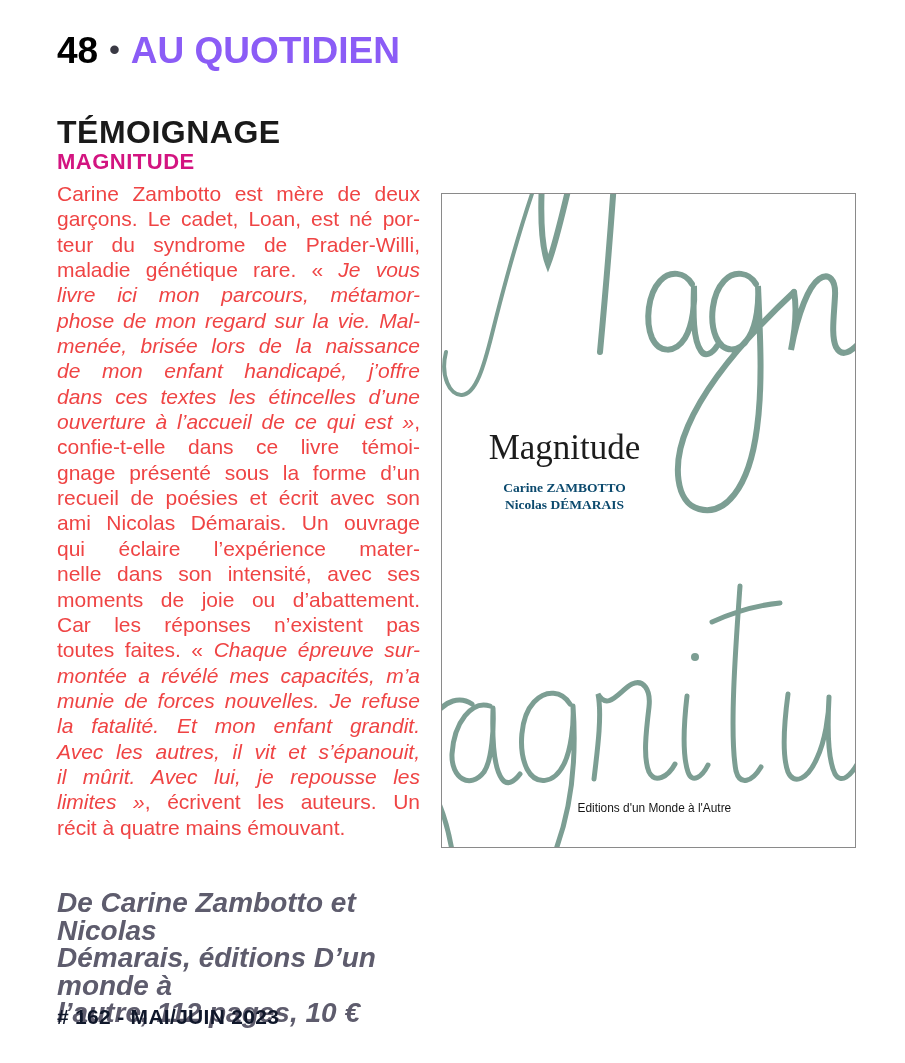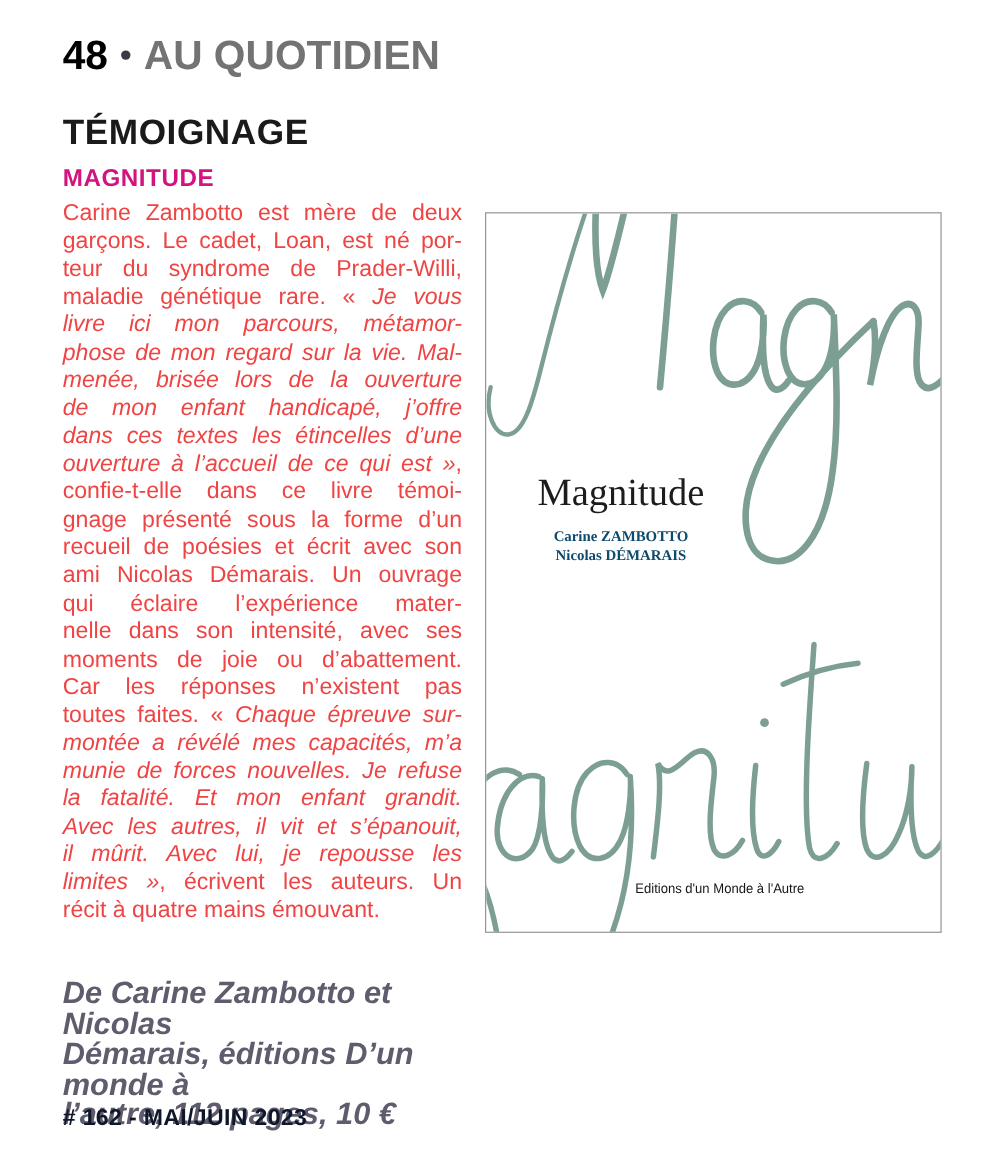--- a/index.html
+++ b/index.html
@@ -4,23 +4,23 @@
 <style>
   html,body{margin:0;padding:0;background:#ffffff;}
   body{width:905px;height:1063px;position:relative;overflow:hidden;
        font-family:"Liberation Sans", sans-serif;color:#1d1d1b;}
 
   
   .header{position:absolute;left:57px;top:30px;font-size:37px;font-weight:700;
           letter-spacing:0px;white-space:nowrap;}
   .header .num{color:#000000;}
   .header .dot{color:#3a3944;font-size:30px;vertical-align:3px;margin:0 11px;}
-  .header .section{color:#737373;}
+  .header .section{color:#8b5cf6;}
 
-  .kicker{position:absolute;left:57px;top:102px;font-size:32px;font-weight:800;
+  .kicker{position:absolute;left:57px;top:114px;font-size:32px;font-weight:800;
           color:#1a1a1a;letter-spacing:0.5px;}
   .article-title{position:absolute;left:57px;top:149px;font-size:22px;font-weight:800;
           color:#d31480;letter-spacing:0.5px;}
 
   .article-body{position:absolute;left:57px;top:181px;width:363px;
           font-size:21px;line-height:25.35px;color:#ef4444;}
   .body-line{text-align:justify;text-align-last:justify;white-space:nowrap;}
   .body-line.last{text-align-last:left;}
   .it{font-style:italic;}
 
@@ -61,21 +61,21 @@
 <div class="kicker">TÉMOIGNAGE</div>
 <div class="article-title">MAGNITUDE</div>
 
 <div class="article-body">
     <div class="body-line"><span>Carine Zambotto est mère de deux</span></div>
     <div class="body-line"><span>garçons. Le cadet, Loan, est né por-</span></div>
     <div class="body-line"><span>teur du syndrome de Prader-Willi,</span></div>
     <div class="body-line"><span>maladie génétique rare. « </span><span class="it">Je vous</span></div>
     <div class="body-line"><span class="it">livre ici mon parcours, métamor-</span></div>
     <div class="body-line"><span class="it">phose de mon regard sur la vie. Mal-</span></div>
-    <div class="body-line"><span class="it">menée, brisée lors de la ouverture</span></div>
+    <div class="body-line"><span class="it">menée, brisée lors de la naissance</span></div>
     <div class="body-line"><span class="it">de mon enfant handicapé, j’offre</span></div>
     <div class="body-line"><span class="it">dans ces textes les étincelles d’une</span></div>
     <div class="body-line"><span class="it">ouverture à l’accueil de ce qui est »</span><span>,</span></div>
     <div class="body-line"><span>confie-t-elle dans ce livre témoi-</span></div>
     <div class="body-line"><span>gnage présenté sous la forme d’un</span></div>
     <div class="body-line"><span>recueil de poésies et écrit avec son</span></div>
     <div class="body-line"><span>ami Nicolas Démarais. Un ouvrage</span></div>
     <div class="body-line"><span>qui éclaire l’expérience mater-</span></div>
     <div class="body-line"><span>nelle dans son intensité, avec ses</span></div>
     <div class="body-line"><span>moments de joie ou d’abattement.</span></div>

